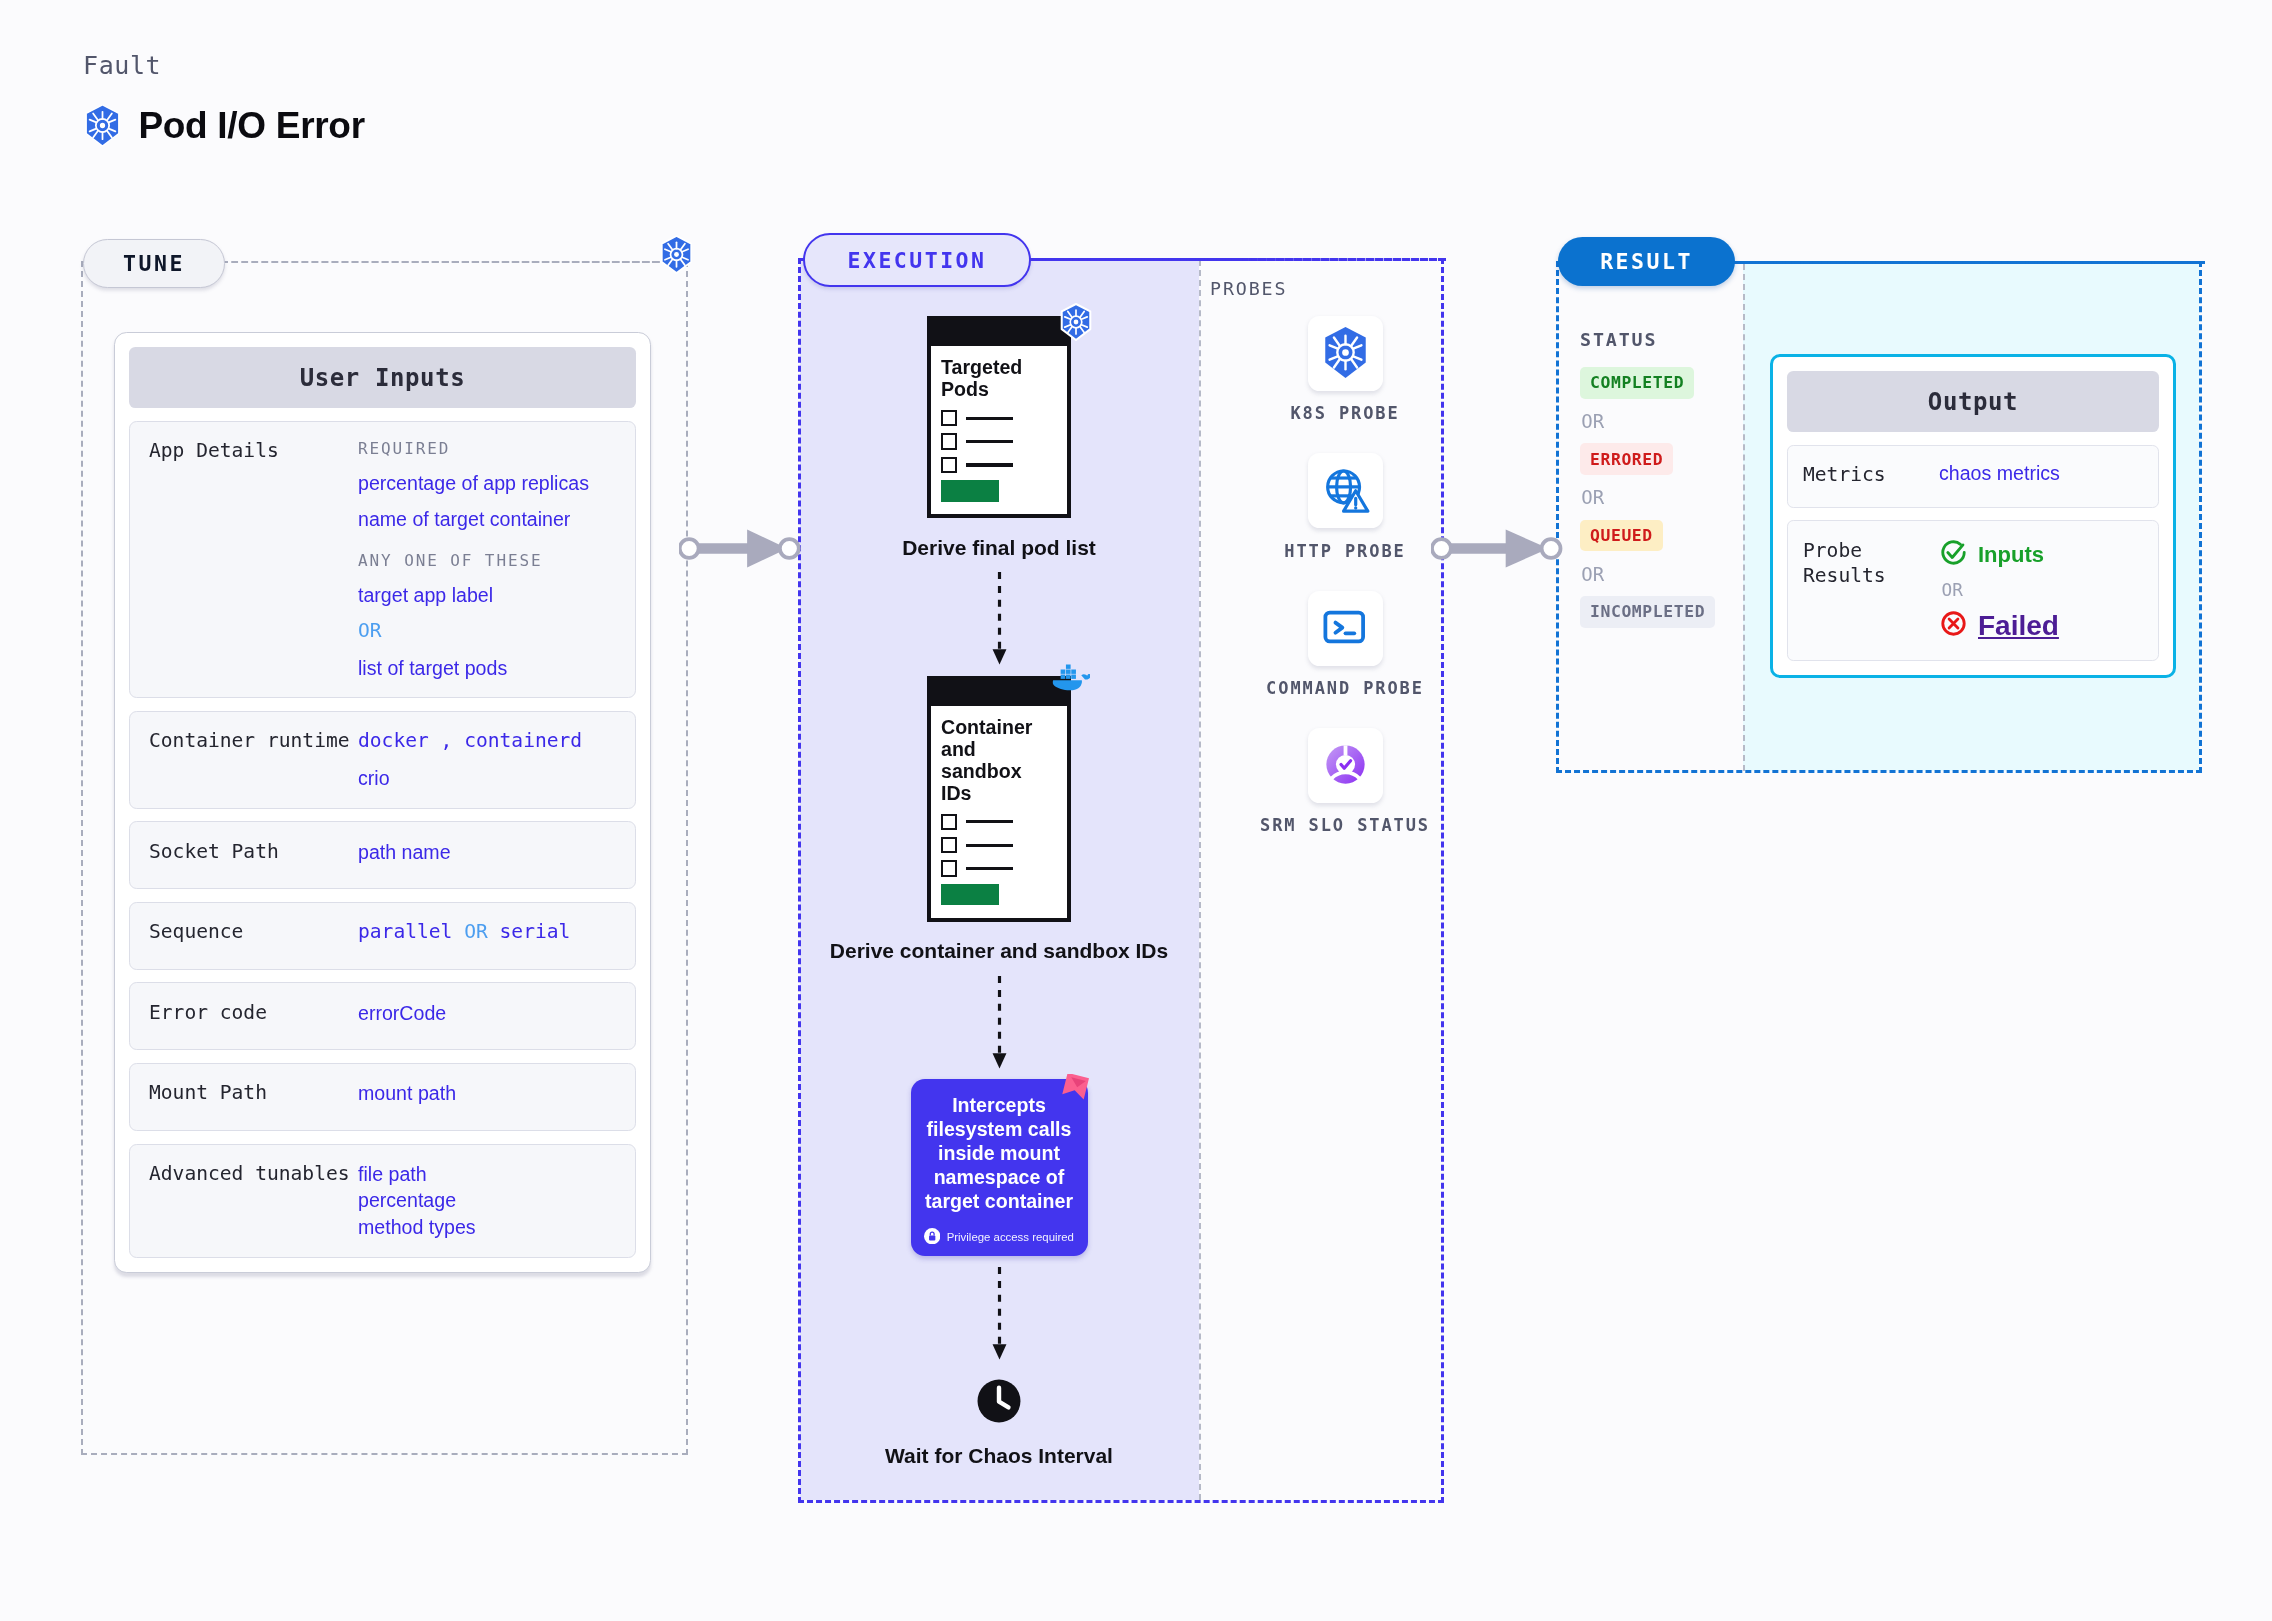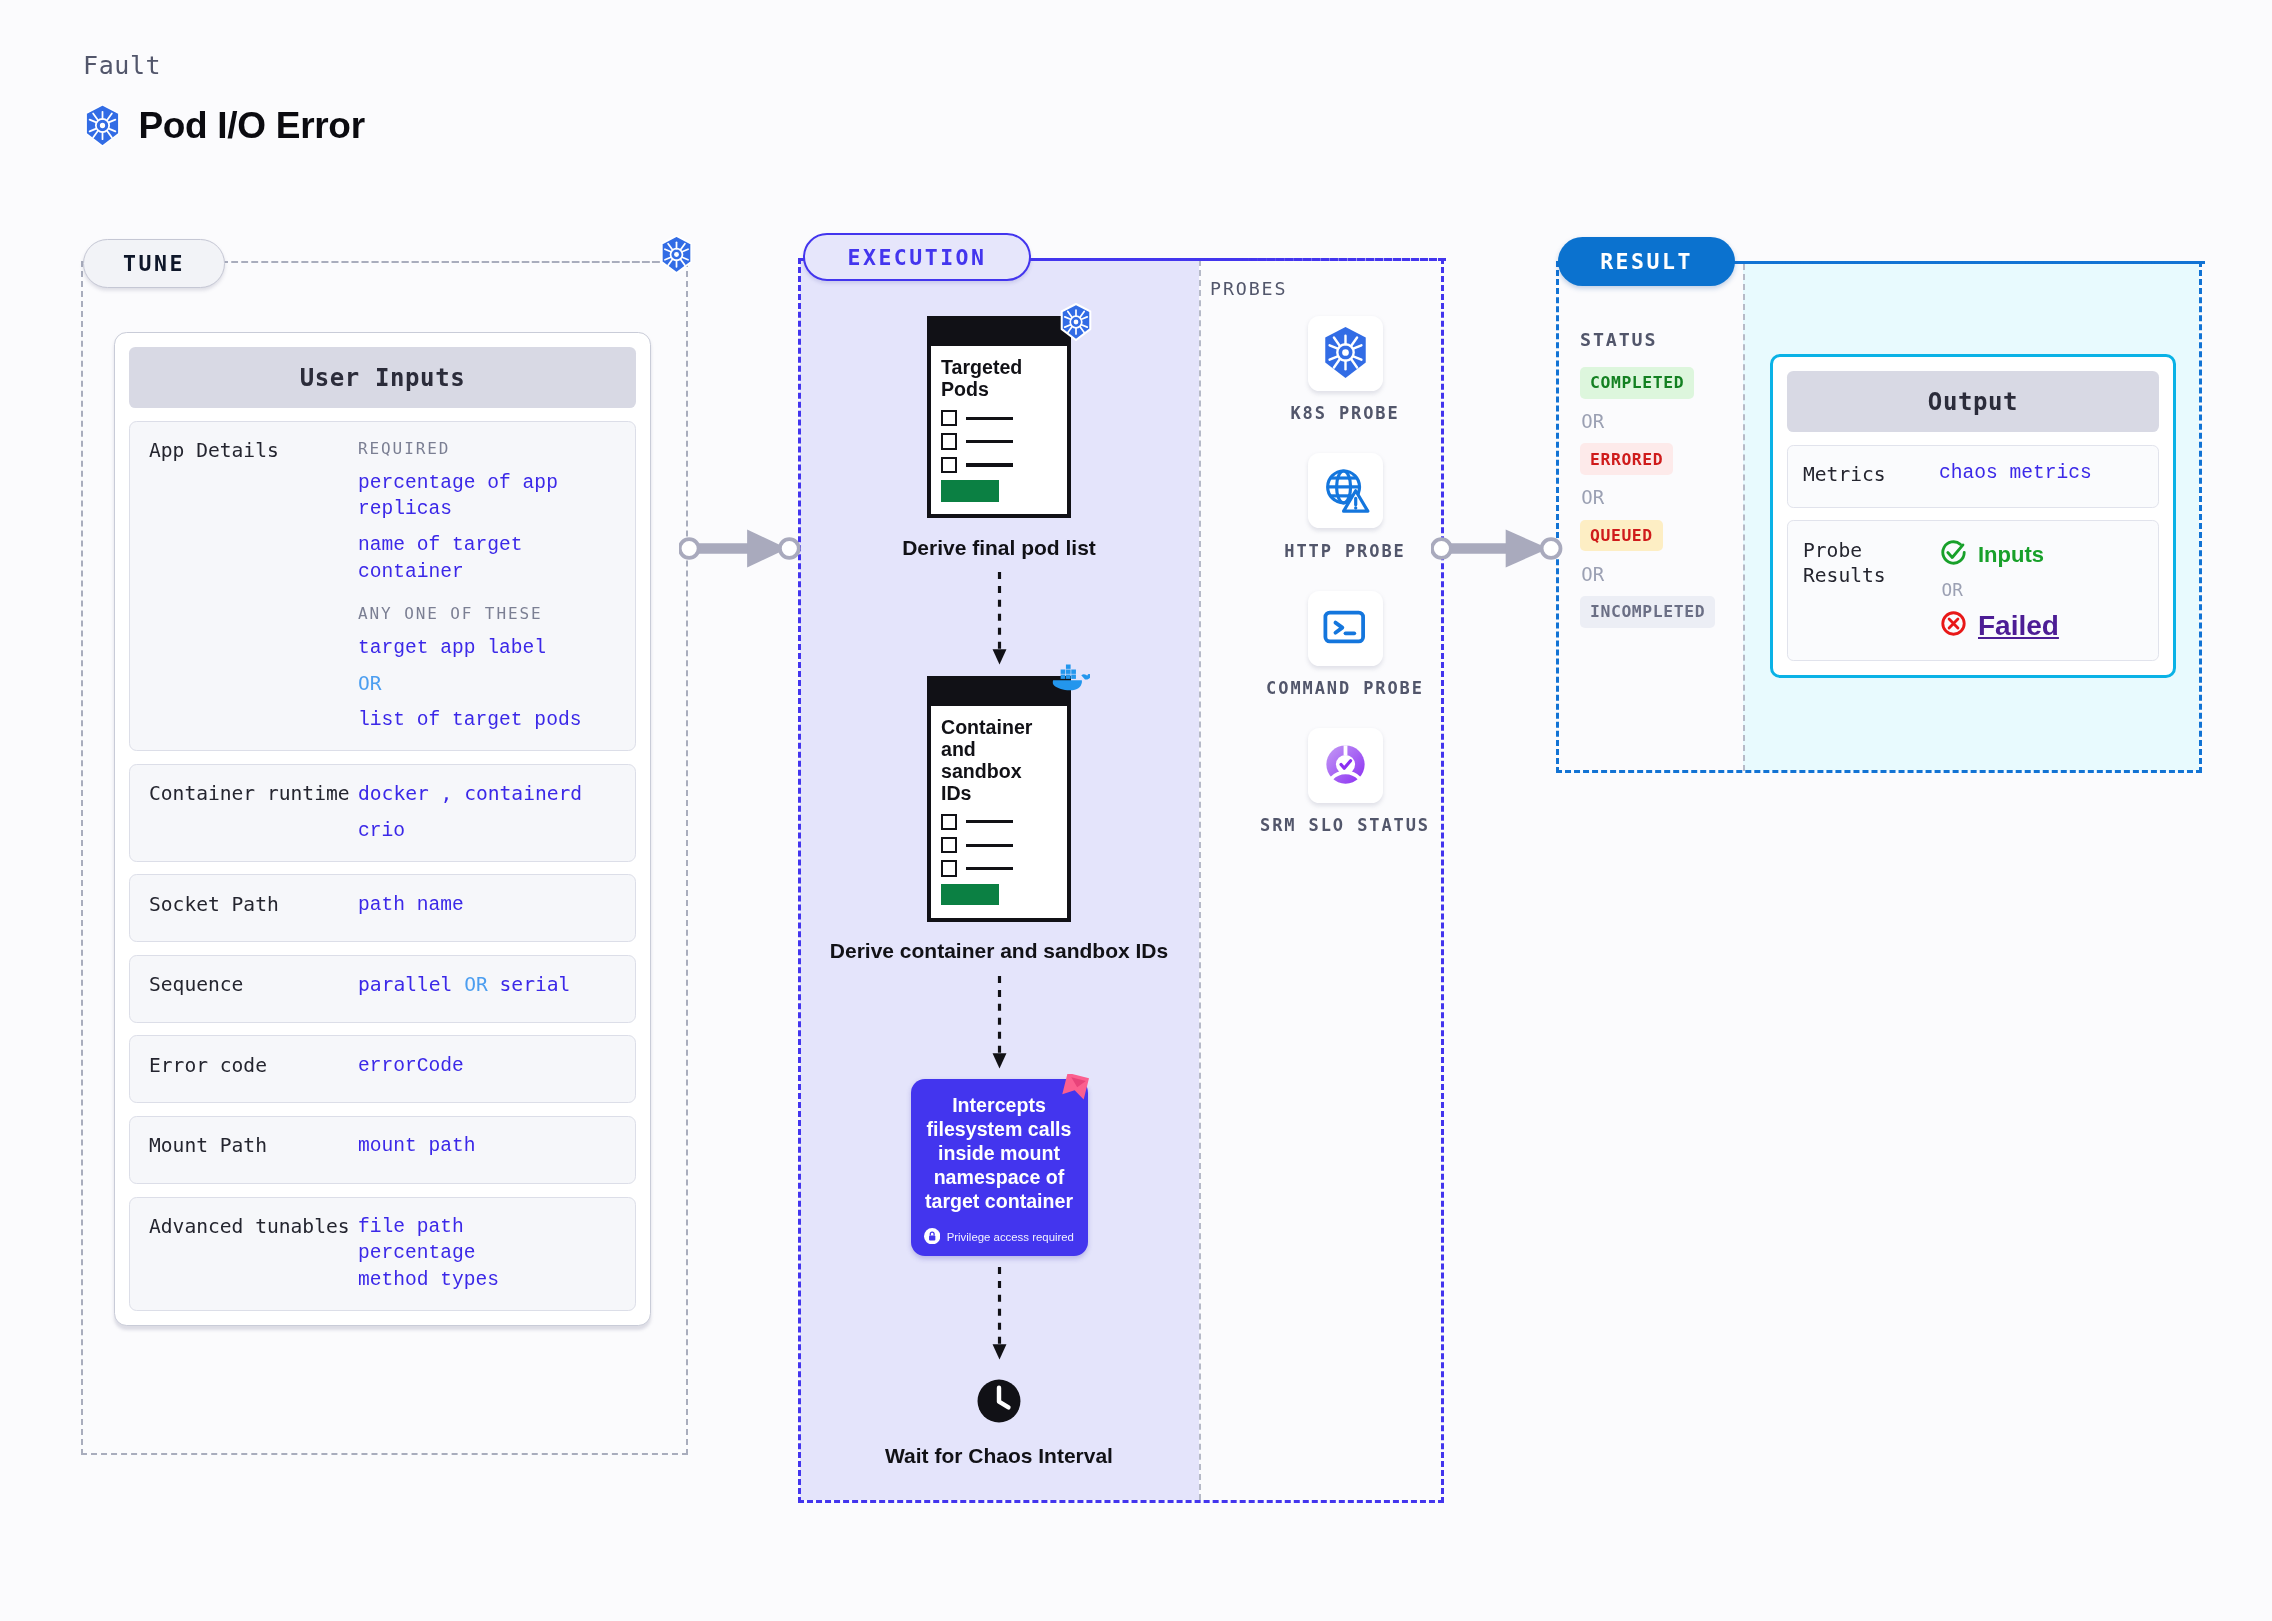--- a/index.html
+++ b/index.html
@@ -34,21 +34,21 @@
     position: absolute; display: flex; align-items: center; justify-content: center;
     border-radius: 631px; font-family: "DejaVu Sans Mono", monospace;
     font-weight: bold; letter-spacing: 2.5px; z-index: 40;
   }
   .pill-tune {
     left: 83px; top: 239px; width: 142px; height: 49px;
     background: #f2f3f7; border: 1.9px solid #c5c7d4; color: #0f172a;
     font-size: 21.5px; box-shadow: 0 2.5px 3.8px rgba(90,90,120,.18);
   }
   .pill-exec {
-    left: 803px; top: 233px; width: 228px; height: 48px;
+    left: 803px; top: 233px; width: 228px; height: 54px;
     background: #e6e6fb; border: 2.5px solid #4335ee; color: #4335ee;
     font-size: 21.5px; box-shadow: 0 2.5px 3.8px rgba(90,90,170,.18);
   }
   .pill-result {
     left: 1558px; top: 237px; width: 177px; height: 49px;
     background: #0b72cf; border: none; color: #ffffff;
     font-size: 21.5px; box-shadow: 0 2.5px 5px rgba(20,80,160,.25);
   }
 
   
@@ -111,21 +111,21 @@
   .row {
     margin-top: 12.6px; background: #f6f7fa;
     border: 1.3px solid #dcdee8; border-radius: 7.6px;
     display: flex; padding: 16.4px 16.4px 16.4px 19px; min-height: 68px;
   }
   .row-label {
     width: 209px; flex: none; font-size: 19.6px; line-height: 1.32;
     color: #24252f; font-family: "DejaVu Sans Mono", monospace;
   }
   .row-vals { flex: 1; font-size: 19.6px; line-height: 1.35; }
-  .val { color: #3b28e8; font-family: Liberation Mono, monospace; display:block; }
+  .val { color: #3b28e8; font-family: Liberation Sans, sans-serif; display:block; }
   .val-inline { color: #3b28e8; font-family: "DejaVu Sans Mono", monospace; }
   .or-sm { color: #4c9ef0; font-family: "DejaVu Sans Mono", monospace; }
   .hint {
     color: #7b7f93; font-size: 16px; letter-spacing: 1.9px;
     font-family: "DejaVu Sans Mono", monospace; display:block;
   }
   .sp-12 { height: 10px; }
   .sp-22 { height: 17.7px; }
 
   

